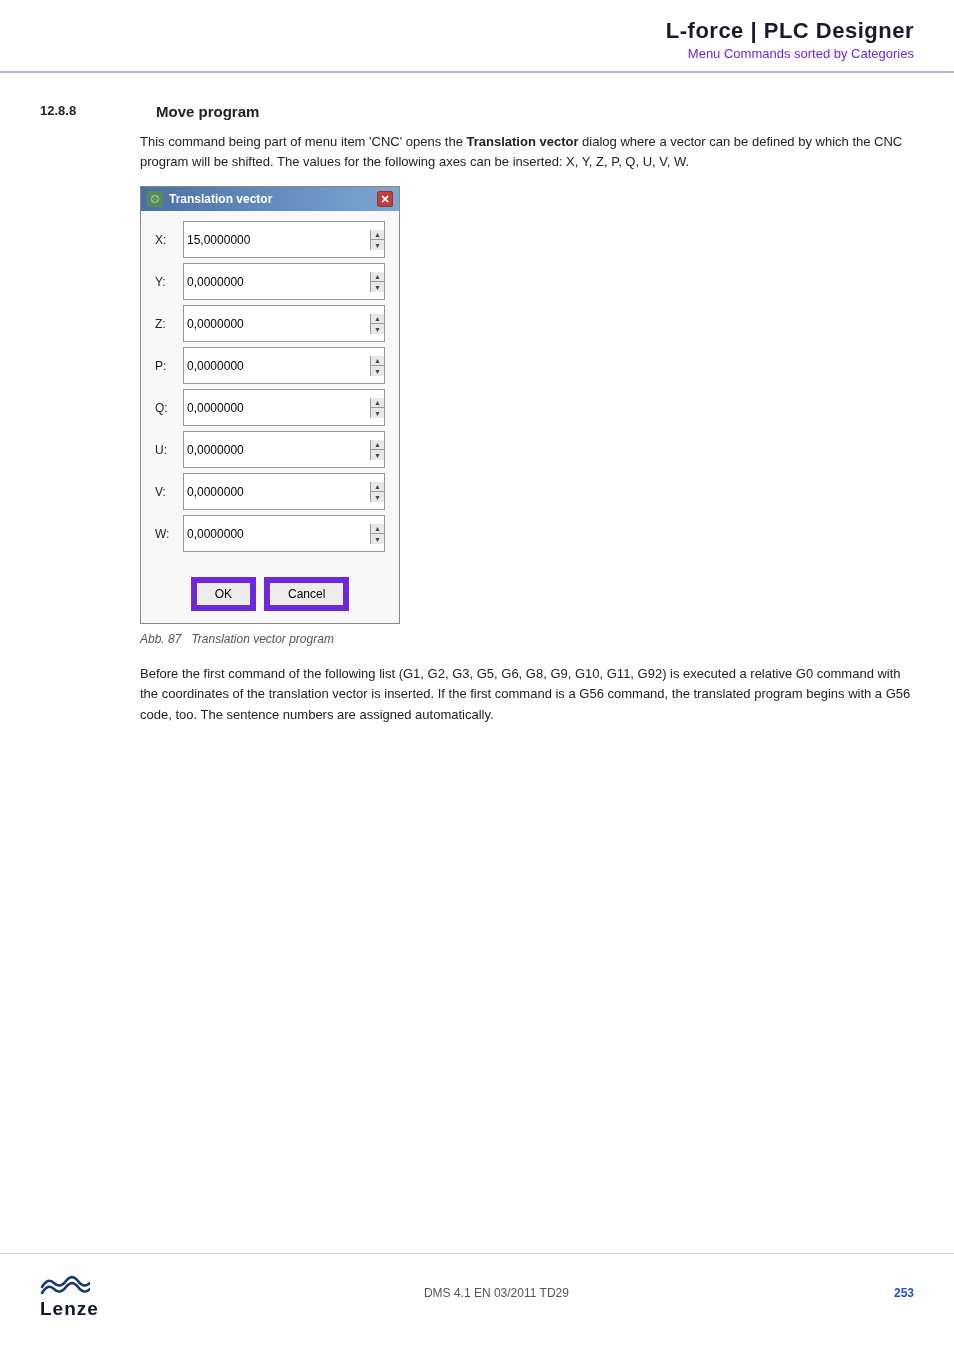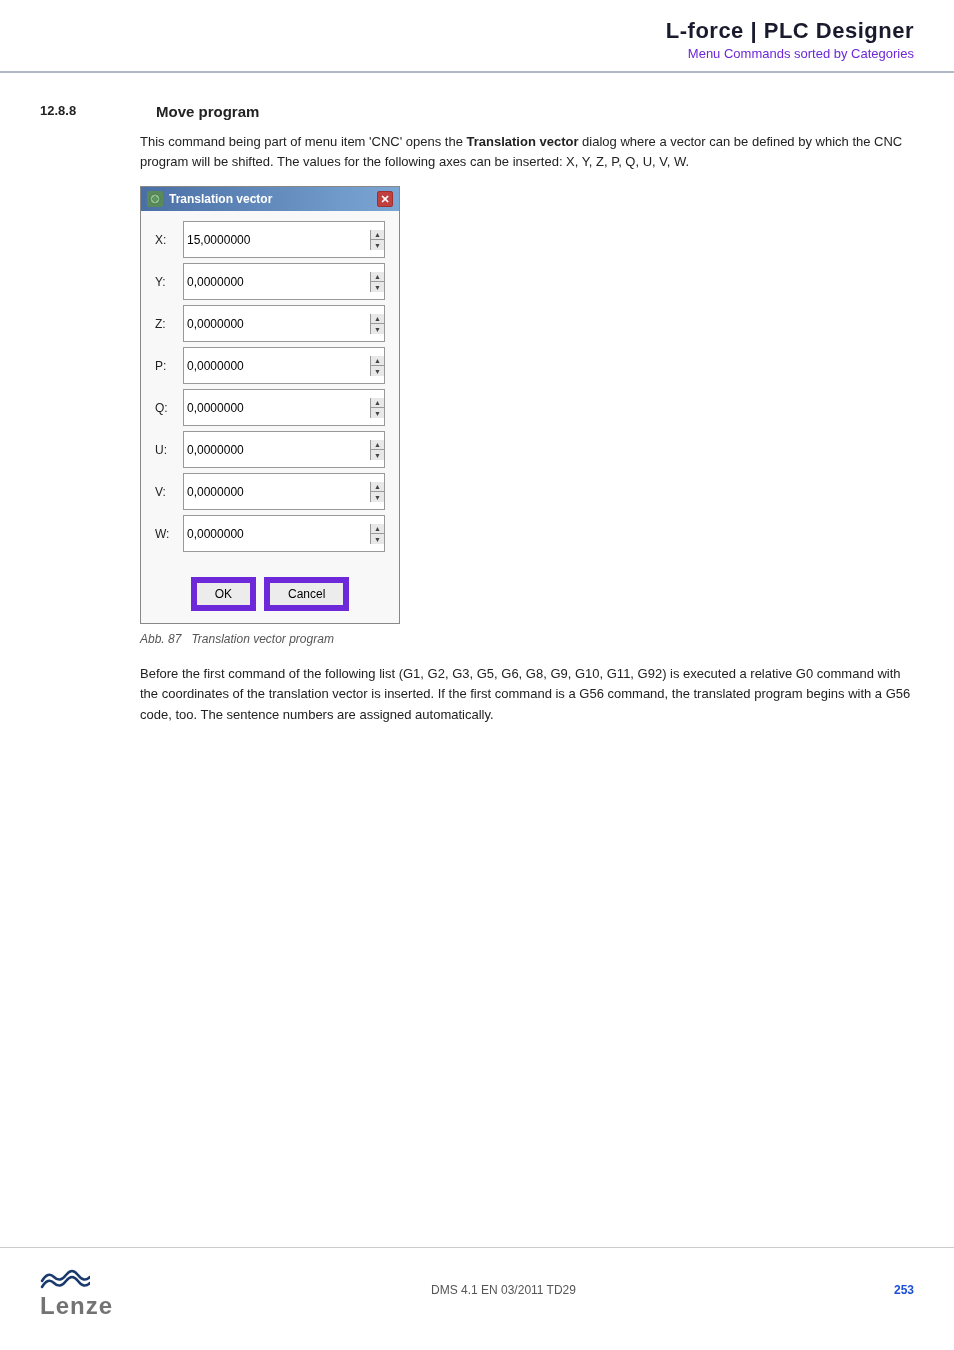--- a/index.html
+++ b/index.html
@@ -223,23 +223,23 @@
       display: flex;
       flex-direction: column;
       align-items: flex-start;
     }
     .footer-logo-icon {
       width: 50px;
       height: 30px;
       margin-bottom: 2px;
     }
     .footer-logo-text {
-      font-size: 24px;
-      font-weight: bold;
-      color: #737373;
+      font-size: 19px;
+      font-weight: bold;
+      color: #0f172a;
       letter-spacing: 1px;
     }
     .footer-center {
       flex: 1;
       text-align: center;
       font-size: 12px;
       color: #555;
     }
     .footer-page {
       font-size: 12px;

